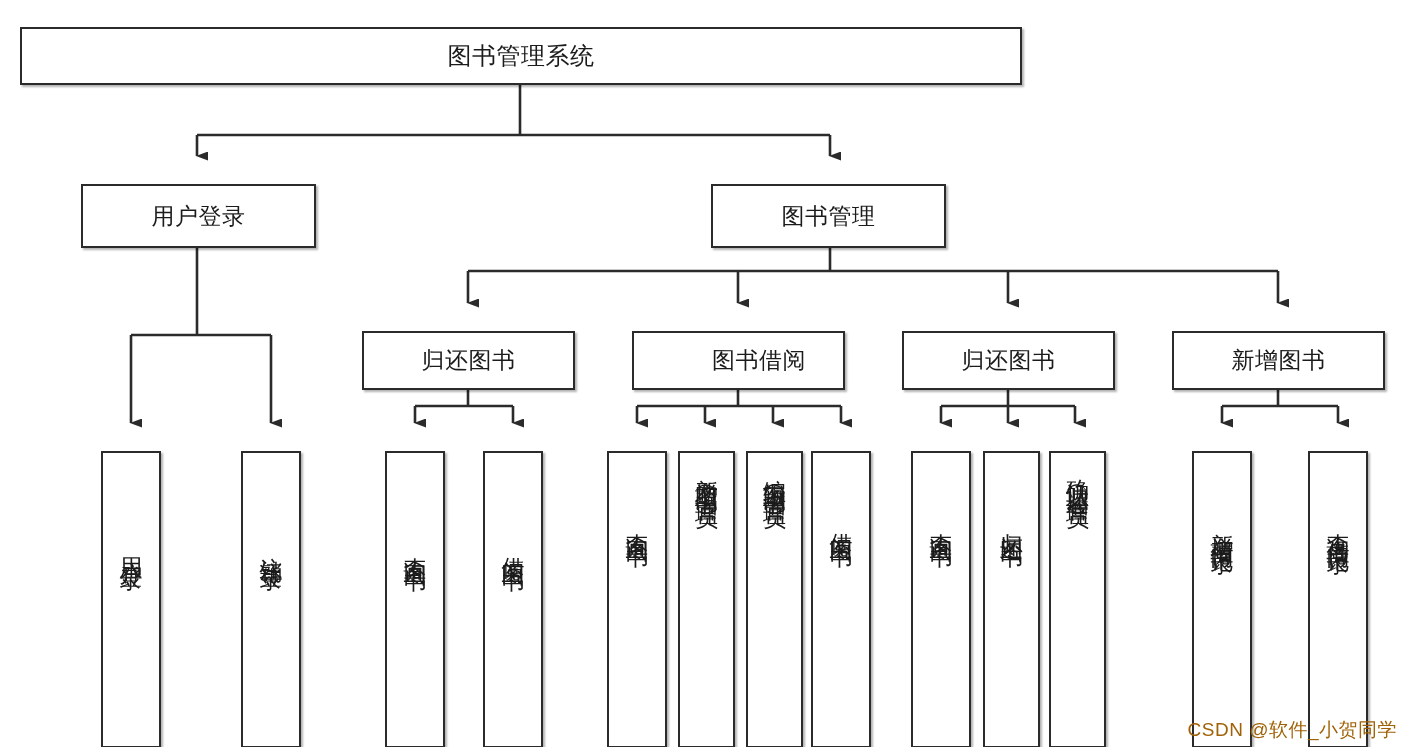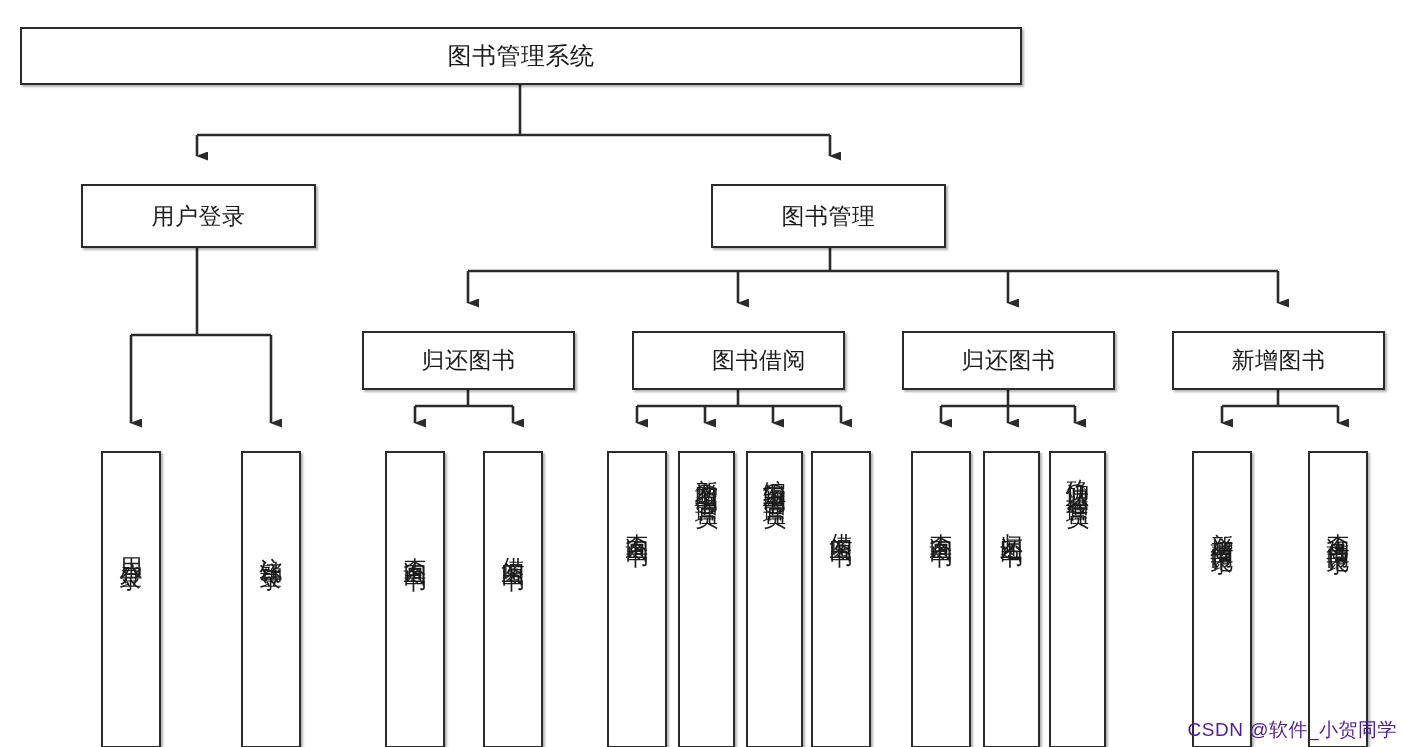--- a/index.html
+++ b/index.html
@@ -74,21 +74,21 @@
     padding-top: 62px;
   }
   .v-node.pad-top {
     padding-top: 8px;
   }
   #watermark {
     position: absolute;
     right: 8px;
     bottom: 4px;
     font-size: 19px;
-    color: #4c1d95;
+    color: #a16207;
     letter-spacing: 0.5px;
     z-index: 5;
     white-space: nowrap;
   }
 </style>
 </head>
 <body>
 
 <div id="canvas">
 

